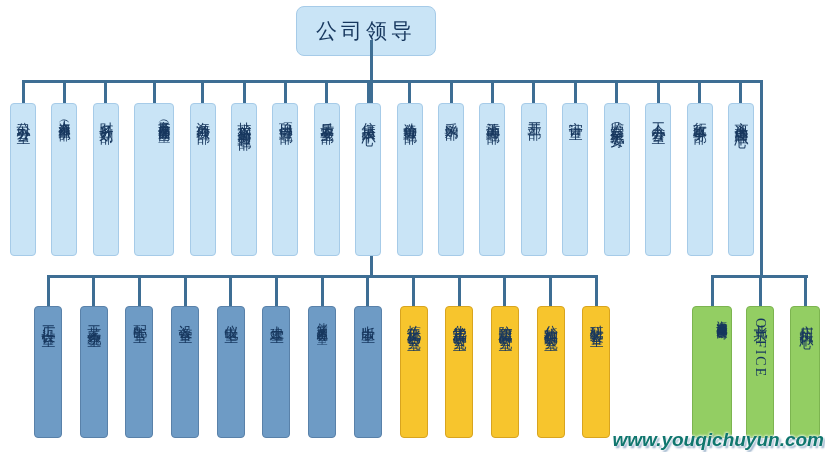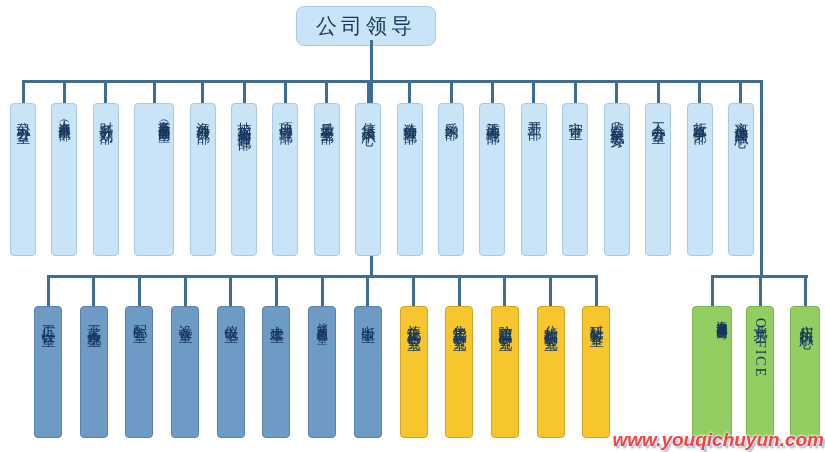--- a/index.html
+++ b/index.html
@@ -7,21 +7,21 @@
     position:relative;width:825px;height:452px;background:#ffffff;
     font-family:"Liberation Serif","DejaVu Serif",serif;overflow:hidden;
   }
   
   .hline,.vline{position:absolute;background:#3E6E94;}
   .hline{height:3px;}
   .vline{width:3px;}
 
   
   .root-box{
-    position:absolute;left:296px;top:6px;width:140px;height:40px;
+    position:absolute;left:296px;top:6px;width:140px;height:50px;
     background:#C9E4F6;border:1px solid #A6CBE8;border-radius:8px;
     display:flex;align-items:center;justify-content:center;
     font-size:21px;letter-spacing:4px;color:#17375E;box-sizing:border-box;
   }
 
   
   .row{position:absolute;display:flex;}
   .row2{left:10px;top:81px;width:744px;justify-content:space-between;}
   .row3{left:34px;top:275px;gap:17.7px;}
   .rowg{left:692px;top:275px;}
@@ -46,21 +46,21 @@
   .ylw{background:#F7C52D;border-color:#D8A41F;}
   .grn{background:#93CE63;border-color:#7CB450;}
   .gwide{width:40px;font-size:11px;letter-spacing:0.5px;line-height:19px;padding-top:5px;}
   .gmid{margin-left:14px;}
   .glast{margin-left:16px;width:30px;}
 
   
   .watermark{
     position:absolute;right:1px;bottom:1px;
     font-family:"Liberation Sans","DejaVu Sans",sans-serif;
-    font-style:italic;font-weight:bold;font-size:19px;color:#ef4444;
+    font-style:italic;font-weight:bold;font-size:19px;color:#0f766e;
     text-shadow:0 0 3px #ffffff,0 0 3px #ffffff,2px 2px 2px rgba(90,130,170,0.75);
   }
 </style>
 </head>
 <body>
 
 <div class="canvas">
 
   <div class="root-box">公司领导</div>
 

